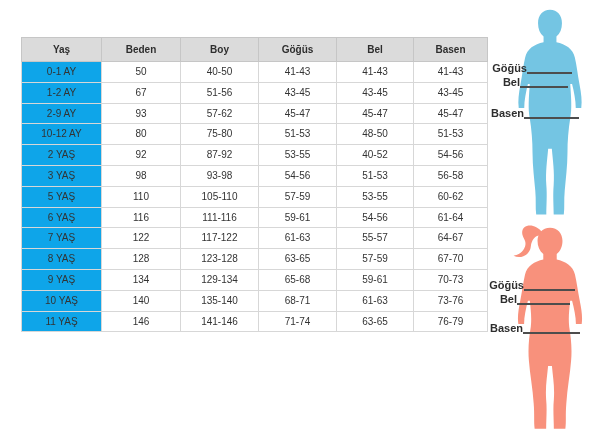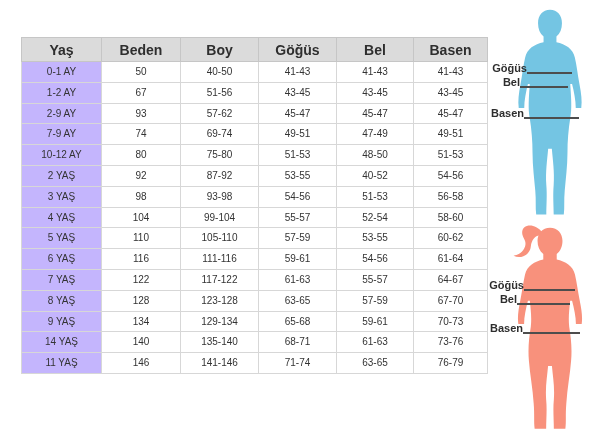--- a/index.html
+++ b/index.html
@@ -17,39 +17,39 @@
     position: absolute;
     left: 21px; top: 37px;
     width: 466px;
     border-collapse: collapse;
     table-layout: fixed;
     color: #333333;
   }
   .size-table th {
     background: #dbdbdb;
     height: 24px;
-    font-size: 14px;
+    font-size: 10px;
     font-weight: bold;
     text-align: center;
     border: 1px solid #c6c6c6;
     padding: 0;
     color: #2e2e2e;
   }
   .size-table td {
     background: #ffffff;
     height: 19.8px;
     line-height: 19.8px;
     font-size: 10px;
     text-align: center;
     border: 1px solid #d7d7d7;
     padding: 0;
     white-space: nowrap;
   }
   .size-table td.rowhead {
-    background: #c4b5fd;
+    background: #0ea5e9;
   }
 
   
   .figure-svg { position: absolute; }
 
   .measure-label {
     position: absolute;
     font-size: 11px;
     font-weight: bold;
     color: #2e2e2e;
@@ -104,28 +104,20 @@
       </tr>
       <tr>
         <td class="rowhead">2-9 AY</td>
         <td>93</td>
         <td>57-62</td>
         <td>45-47</td>
         <td>45-47</td>
         <td>45-47</td>
       </tr>
       <tr>
-        <td class="rowhead">7-9 AY</td>
-        <td>74</td>
-        <td>69-74</td>
-        <td>49-51</td>
-        <td>47-49</td>
-        <td>49-51</td>
-      </tr>
-      <tr>
         <td class="rowhead">10-12 AY</td>
         <td>80</td>
         <td>75-80</td>
         <td>51-53</td>
         <td>48-50</td>
         <td>51-53</td>
       </tr>
       <tr>
         <td class="rowhead">2 YAŞ</td>
         <td>92</td>
@@ -136,28 +128,20 @@
       </tr>
       <tr>
         <td class="rowhead">3 YAŞ</td>
         <td>98</td>
         <td>93-98</td>
         <td>54-56</td>
         <td>51-53</td>
         <td>56-58</td>
       </tr>
       <tr>
-        <td class="rowhead">4 YAŞ</td>
-        <td>104</td>
-        <td>99-104</td>
-        <td>55-57</td>
-        <td>52-54</td>
-        <td>58-60</td>
-      </tr>
-      <tr>
         <td class="rowhead">5 YAŞ</td>
         <td>110</td>
         <td>105-110</td>
         <td>57-59</td>
         <td>53-55</td>
         <td>60-62</td>
       </tr>
       <tr>
         <td class="rowhead">6 YAŞ</td>
         <td>116</td>
@@ -184,21 +168,21 @@
       </tr>
       <tr>
         <td class="rowhead">9 YAŞ</td>
         <td>134</td>
         <td>129-134</td>
         <td>65-68</td>
         <td>59-61</td>
         <td>70-73</td>
       </tr>
       <tr>
-        <td class="rowhead">14 YAŞ</td>
+        <td class="rowhead">10 YAŞ</td>
         <td>140</td>
         <td>135-140</td>
         <td>68-71</td>
         <td>61-63</td>
         <td>73-76</td>
       </tr>
       <tr>
         <td class="rowhead">11 YAŞ</td>
         <td>146</td>
         <td>141-146</td>

